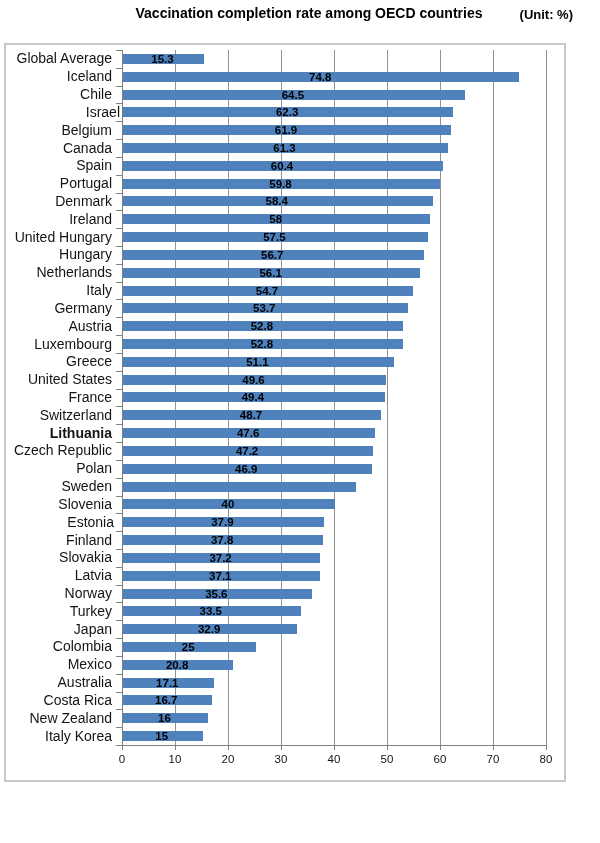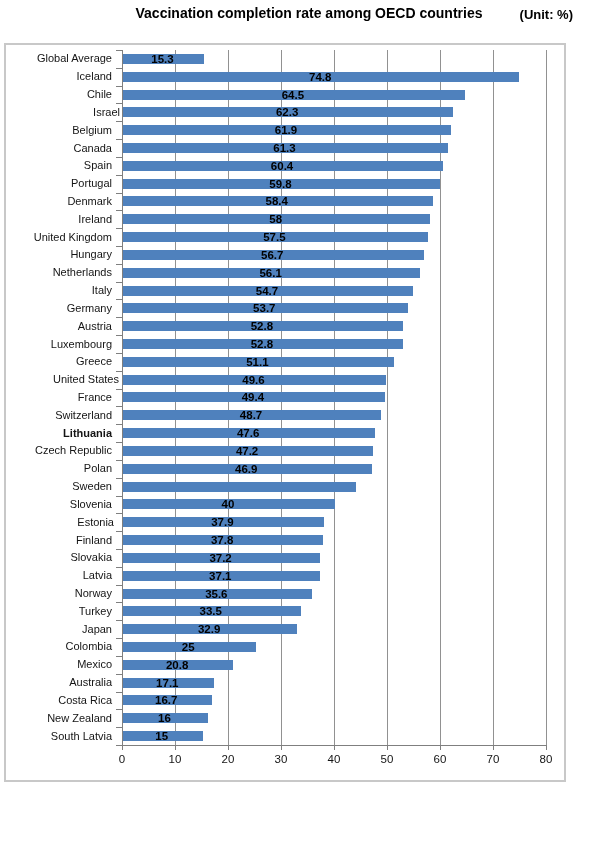--- a/index.html
+++ b/index.html
@@ -21,21 +21,21 @@
   .footer{
     position:absolute;right:38px;top:801px;font-size:13px;color:#141414;
   }
   .gridline{position:absolute;width:1px;background:var(--grid-color,#919191);}
   .yaxis{position:absolute;width:1px;background:var(--axis-color,#7f7f7f);}
   .xaxis{position:absolute;height:1px;background:var(--axis-color,#7f7f7f);}
   .xtick{position:absolute;width:1px;height:5px;background:var(--axis-color,#7f7f7f);}
   .ytick{position:absolute;width:6px;height:1px;background:var(--axis-color,#7f7f7f);}
   .xlabel{position:absolute;width:40px;text-align:center;font-size:11.5px;color:#141414;}
   .cat-label{
-    position:absolute;text-align:right;font-size:11px;line-height:15px;
+    position:absolute;text-align:right;font-size:14px;line-height:15px;
     white-space:nowrap;color:#141414;
   }
   .bar{position:absolute;height:10px;background:var(--bar-color,#4f81bd);}
   .bar-value{
     position:absolute;width:60px;text-align:center;
     font-size:11.5px;font-weight:bold;color:#000;line-height:14px;
   }
 </style>
 </head>
 <body>
@@ -135,21 +135,21 @@
     <div class="bar-value" style="left: 252.06px; top: 158.83px;">60.4</div>
     <div class="cat-label" style="left: 6px; top: 176.15px; width: 106px;">Portugal</div>
     <div class="bar" style="left: 123px; top: 178.65px; width: 316.94px;"></div>
     <div class="bar-value" style="left: 250.47px; top: 176.65px;">59.8</div>
     <div class="cat-label" style="left: 6px; top: 193.97px; width: 106px;">Denmark</div>
     <div class="bar" style="left: 123px; top: 196.47px; width: 309.52px;"></div>
     <div class="bar-value" style="left: 246.76px; top: 194.47px;">58.4</div>
     <div class="cat-label" style="left: 6px; top: 211.79px; width: 106px;">Ireland</div>
     <div class="bar" style="left: 123px; top: 214.29px; width: 307.4px;"></div>
     <div class="bar-value" style="left: 245.7px; top: 212.29px;">58</div>
-    <div class="cat-label" style="left: 6px; top: 229.61px; width: 106px;">United Kingdom</div>
+    <div class="cat-label" style="left: 6px; top: 229.61px; width: 106px;">United Hungary</div>
     <div class="bar" style="left: 123px; top: 232.11px; width: 304.75px;"></div>
     <div class="bar-value" style="left: 244.375px; top: 230.11px;">57.5</div>
     <div class="cat-label" style="left: 6px; top: 247.43px; width: 106px;">Hungary</div>
     <div class="bar" style="left: 123px; top: 249.93px; width: 300.51px;"></div>
     <div class="bar-value" style="left: 242.255px; top: 247.93px;">56.7</div>
     <div class="cat-label" style="left: 6px; top: 265.25px; width: 106px;">Netherlands</div>
     <div class="bar" style="left: 123px; top: 267.75px; width: 297.33px;"></div>
     <div class="bar-value" style="left: 240.665px; top: 265.75px;">56.1</div>
     <div class="cat-label" style="left: 6px; top: 283.07px; width: 106px;">Italy</div>
     <div class="bar" style="left: 123px; top: 285.57px; width: 289.91px;"></div>
@@ -159,21 +159,21 @@
     <div class="bar-value" style="left: 234.305px; top: 301.39px;">53.7</div>
     <div class="cat-label" style="left: 6px; top: 318.71px; width: 106px;">Austria</div>
     <div class="bar" style="left: 123px; top: 321.21px; width: 279.84px;"></div>
     <div class="bar-value" style="left: 231.92px; top: 319.21px;">52.8</div>
     <div class="cat-label" style="left: 6px; top: 336.53px; width: 106px;">Luxembourg</div>
     <div class="bar" style="left: 123px; top: 339.03px; width: 279.84px;"></div>
     <div class="bar-value" style="left: 231.92px; top: 337.03px;">52.8</div>
     <div class="cat-label" style="left: 6px; top: 354.35px; width: 106px;">Greece</div>
     <div class="bar" style="left: 123px; top: 356.85px; width: 270.83px;"></div>
     <div class="bar-value" style="left: 227.415px; top: 354.85px;">51.1</div>
-    <div class="cat-label" style="left: 6px; top: 372.17px; width: 106px; padding-left: 7px;">United States</div>
+    <div class="cat-label" style="left: 6px; top: 372.17px; width: 106px;">United States</div>
     <div class="bar" style="left: 123px; top: 374.67px; width: 262.88px;"></div>
     <div class="bar-value" style="left: 223.44px; top: 372.67px;">49.6</div>
     <div class="cat-label" style="left: 6px; top: 389.99px; width: 106px;">France</div>
     <div class="bar" style="left: 123px; top: 392.49px; width: 261.82px;"></div>
     <div class="bar-value" style="left: 222.91px; top: 390.49px;">49.4</div>
     <div class="cat-label" style="left: 6px; top: 407.81px; width: 106px;">Switzerland</div>
     <div class="bar" style="left: 123px; top: 410.31px; width: 258.11px;"></div>
     <div class="bar-value" style="left: 221.055px; top: 408.31px;">48.7</div>
     <div class="cat-label" style="left: 6px; top: 425.63px; width: 106px; font-weight: bold;">Lithuania</div>
     <div class="bar" style="left: 123px; top: 428.13px; width: 252.28px;"></div>
@@ -219,16 +219,16 @@
     <div class="bar-value" style="left: 147.12px; top: 657.79px;">20.8</div>
     <div class="cat-label" style="left: 6px; top: 675.11px; width: 106px;">Australia</div>
     <div class="bar" style="left: 123px; top: 677.61px; width: 90.63px;"></div>
     <div class="bar-value" style="left: 137.315px; top: 675.61px;">17.1</div>
     <div class="cat-label" style="left: 6px; top: 692.93px; width: 106px;">Costa Rica</div>
     <div class="bar" style="left: 123px; top: 695.43px; width: 88.51px;"></div>
     <div class="bar-value" style="left: 136.255px; top: 693.43px;">16.7</div>
     <div class="cat-label" style="left: 6px; top: 710.75px; width: 106px;">New Zealand</div>
     <div class="bar" style="left: 123px; top: 713.25px; width: 84.8px;"></div>
     <div class="bar-value" style="left: 134.4px; top: 711.25px;">16</div>
-    <div class="cat-label" style="left: 6px; top: 728.57px; width: 106px;">South Latvia</div>
+    <div class="cat-label" style="left: 6px; top: 728.57px; width: 106px;">Italy Korea</div>
     <div class="bar" style="left: 123px; top: 731.07px; width: 79.5px;"></div>
     <div class="bar-value" style="left: 131.75px; top: 729.07px;">15</div>
   </div>
 
 </body></html>

